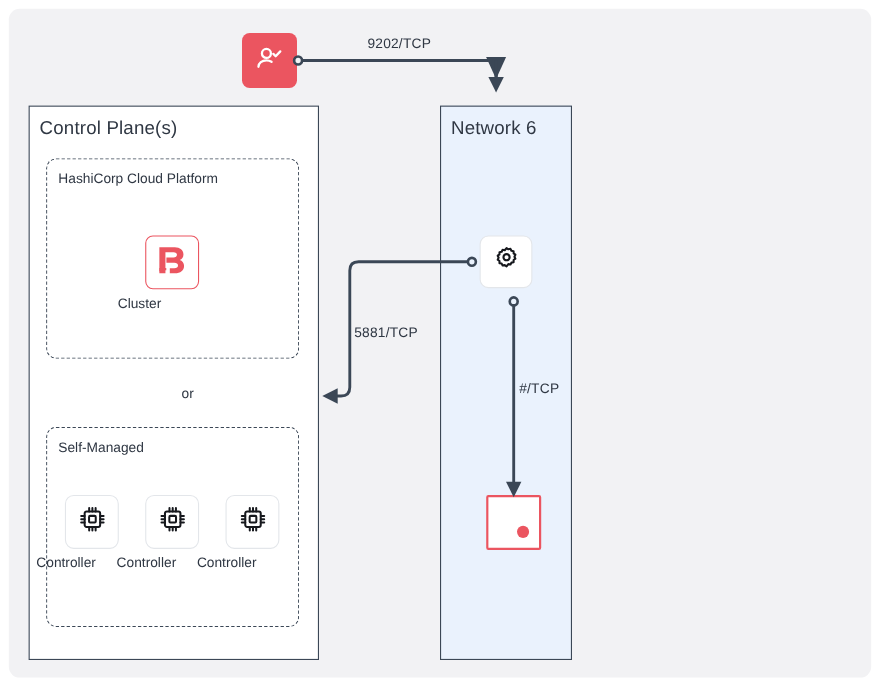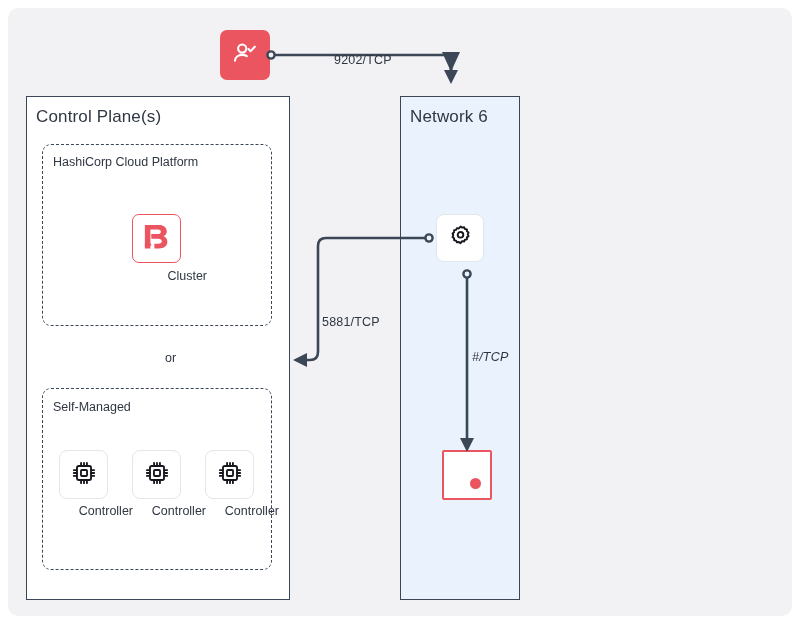--- a/index.html
+++ b/index.html
@@ -90,31 +90,30 @@
   .tile-logo {
     background: #ffffff;
     border: 1.6px solid #eb5560;
     border-radius: 7px;
   }
 
   .node-label {
     position: absolute;
     font-size: 12.5px;
     color: #2f3743;
-    text-align: right;
+    text-align: left;
     white-space: nowrap;
   }
 
   .edge-label {
     position: absolute;
     font-size: 12.5px;
     color: #2f3743;
     white-space: nowrap;
     letter-spacing: 0.2px;
-    margin-top: 20px;
   }
 
   .plain-text {
     position: absolute;
     font-size: 12.5px;
     color: #2f3743;
     white-space: nowrap;
     margin-left: 16px;
   }
 </style>
@@ -244,15 +243,15 @@
       <path d="M 459 270 V 432" fill="none" stroke="#3b4756" stroke-width="2.6"></path>
       <path d="M 452 430 L 466 430 L 459 444 Z" fill="#3b4756"></path>
       <circle cx="459" cy="266" r="3.6" fill="#eaf2fd" stroke="#3b4756" stroke-width="2.4"></circle>
     </g>
   </svg>
 
   <div class="edge-label" style="left:326px; top:25px;">9202/TCP</div>
 
   <div class="edge-label" style="left:314px; top:287px;">5881/TCP</div>
 
-  <div class="edge-label" style="left:464px; top:322px;font-style:italic;">#/TCP</div>
+  <div class="edge-label" style="left:464px; top:338px;">#/TCP</div>
 
 </div>
 
 </body></html>

